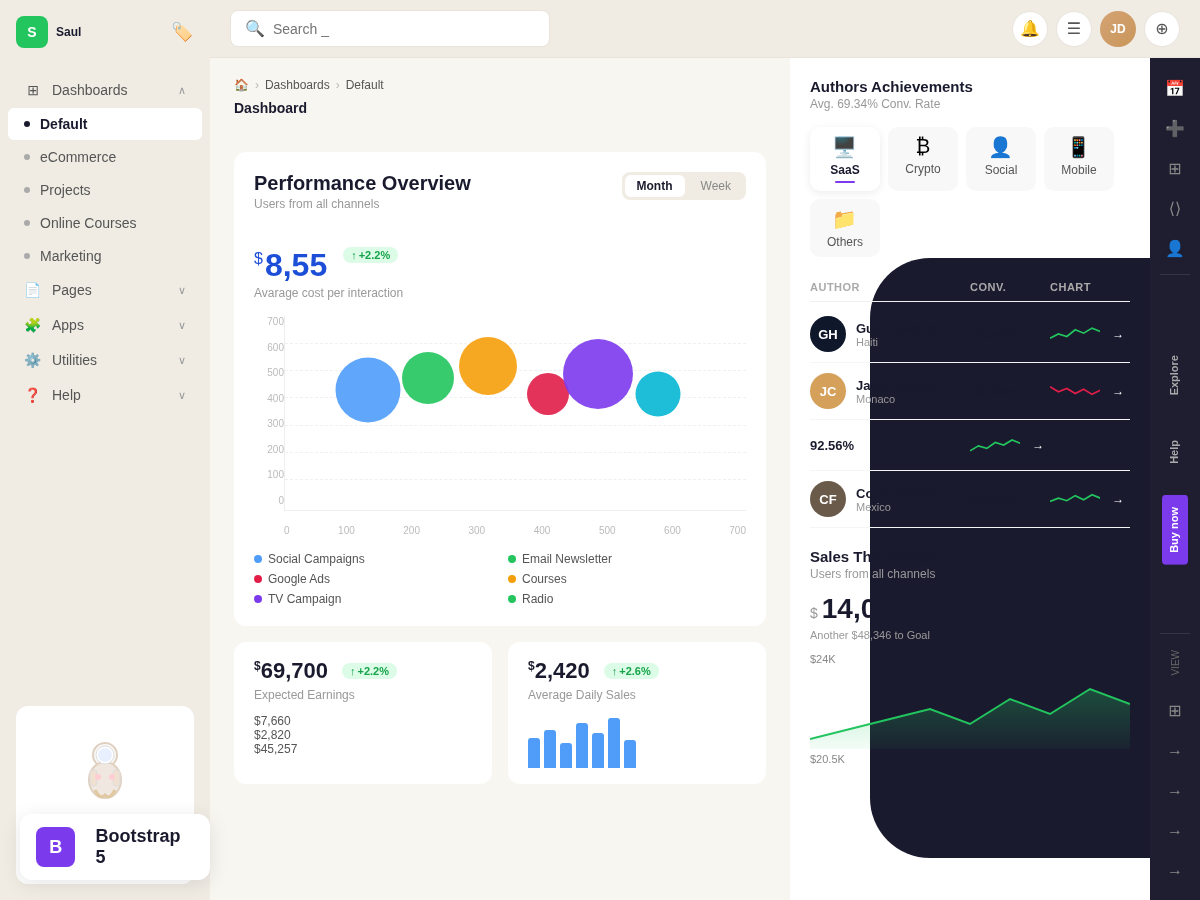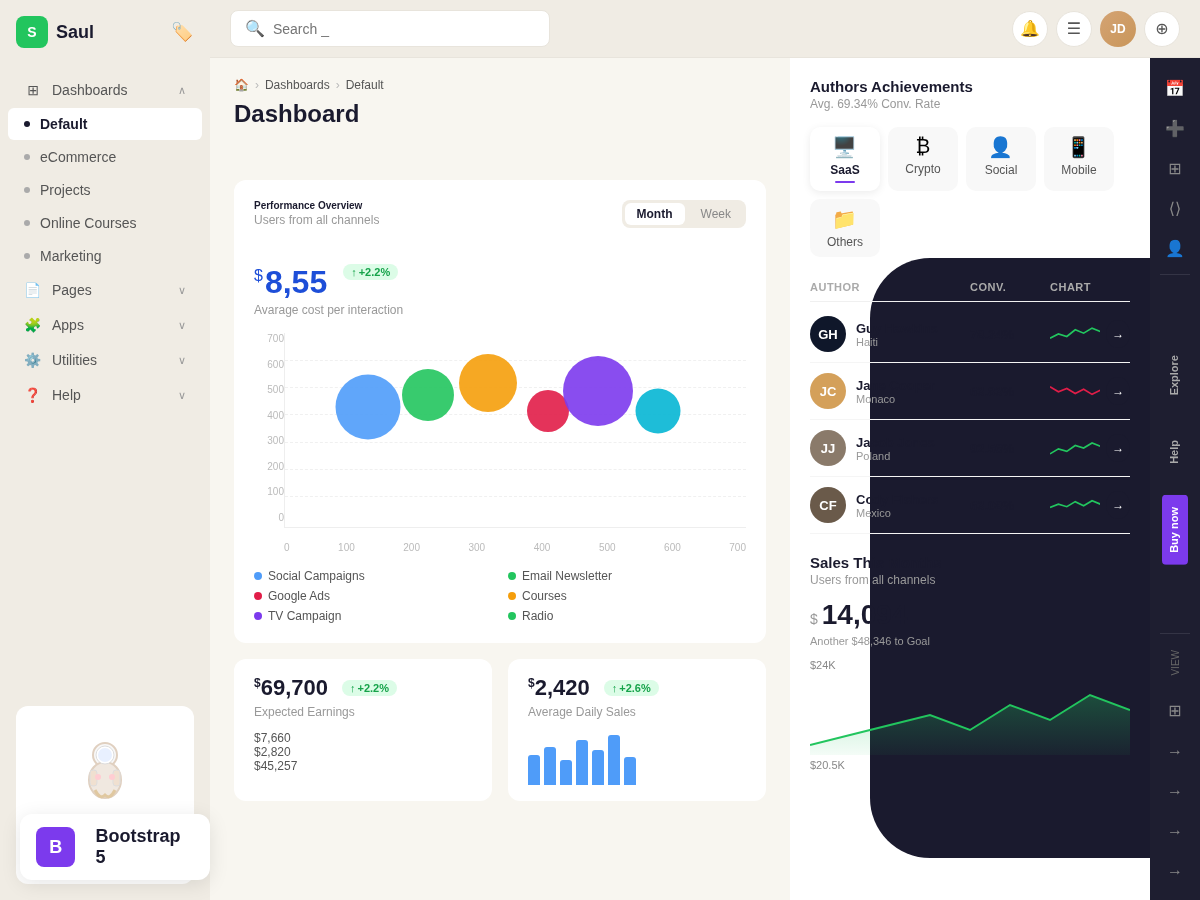--- a/index.html
+++ b/index.html
@@ -21,21 +21,21 @@
       padding: 16px 16px;
       gap: 8px;
     }
     .logo-icon {
       width: 32px; height: 32px;
       background: #22c55e;
       border-radius: 8px;
       display: flex; align-items: center; justify-content: center;
       color: white; font-weight: bold; font-size: 14px;
     }
-    .logo-text { font-weight: 700; font-size: 18px; color: #1a1a2e; }
+    .logo-text { font-weight: 700; font-size: 12px; color: #1a1a2e; }
     .sidebar-pin { font-size: 18px; margin-left: auto; cursor: pointer; }
     .nav-section { padding: 8px 0; }
     .nav-item {
       display: flex; align-items: center; gap: 10px;
       padding: 8px 16px;
       cursor: pointer;
       color: #555;
       font-size: 14px;
       border-radius: 6px;
       margin: 1px 8px;
@@ -116,38 +116,38 @@
       padding: 20px 24px;
       overflow-y: auto;
     }
 
     .breadcrumb {
       display: flex; align-items: center; gap: 6px;
       font-size: 12px; color: #888; margin-bottom: 8px;
     }
     .breadcrumb span { color: #555; }
     .breadcrumb .sep { color: #bbb; }
-    .page-title { font-size: 24px; font-weight: 700; color: #1a1a2e; margin-bottom: 36px; }
+    .page-title { font-size: 14px; font-weight: 700; color: #1a1a2e; margin-bottom: 20px; }
 
     .create-btn {
       background: #22c55e; color: white;
       border: none; border-radius: 8px;
       padding: 10px 18px; font-size: 14px; font-weight: 600;
       cursor: pointer; float: right; margin-top: -50px;
     }
 
     
     .card {
       background: white;
       border-radius: 12px;
       padding: 20px;
       margin-bottom: 16px;
     }
 
-    .card-title { font-size: 10px; font-weight: 700; color: #1a1a2e; }
+    .card-title { font-size: 20px; font-weight: 700; color: #1a1a2e; }
     .card-sub { font-size: 12px; color: #999; margin-top: 2px; }
 
     .period-tabs {
       display: flex; gap: 4px;
       background: #f0ece4; border-radius: 8px; padding: 3px;
     }
     .period-tab {
       padding: 4px 12px; border-radius: 6px;
       font-size: 12px; cursor: pointer; color: #888;
     }
@@ -665,27 +665,20 @@
             <div class="author-conv">63.83%</div>
             <div style="display:flex; align-items:center; gap:6px;">
               <svg width="60" height="30" viewBox="0 0 60 30">
                 <polyline points="0,10 10,16 20,12 30,18 40,13 50,19 60,14" fill="none" stroke="#e11d48" stroke-width="2"></polyline>
               </svg>
               <div class="chart-btn">→</div>
             </div>
           </div>
 
           <div class="author-row">
-            <div class="author-info">
-              <div class="author-avatar" style="background:#8a7a6a;">JJ</div>
-              <div>
-                <div class="author-name">Jacob Jones</div>
-                <div class="author-country">Poland</div>
-              </div>
-            </div>
             <div class="author-conv">92.56%</div>
             <div style="display:flex; align-items:center; gap:6px;">
               <svg width="60" height="30" viewBox="0 0 60 30">
                 <polyline points="0,22 10,16 20,19 30,12 40,15 50,9 60,13" fill="none" stroke="#22c55e" stroke-width="2"></polyline>
               </svg>
               <div class="chart-btn">→</div>
             </div>
           </div>
 
           <div class="author-row">

